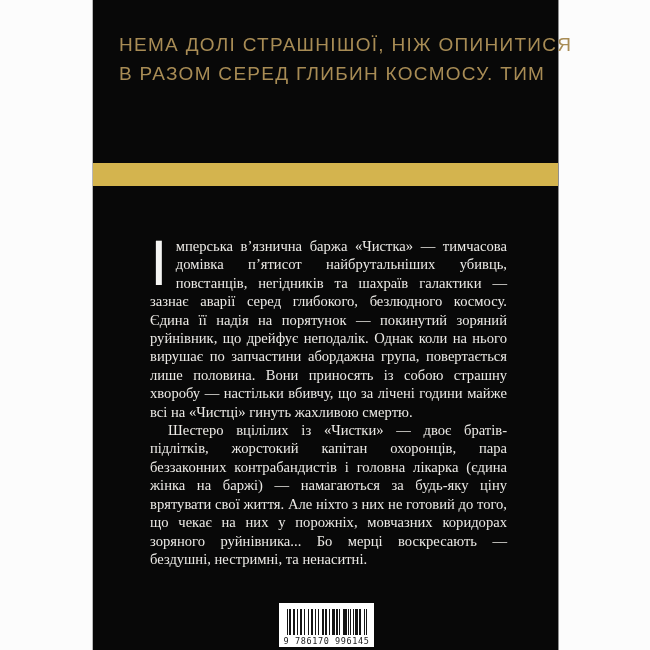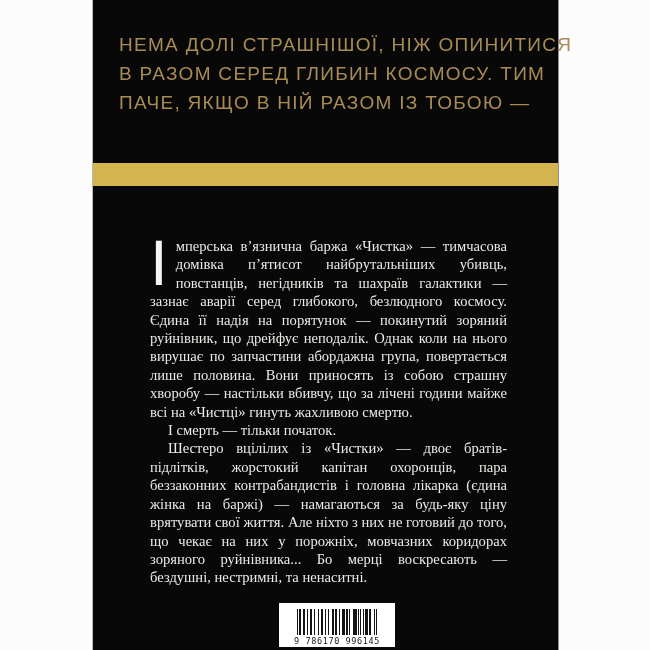--- a/index.html
+++ b/index.html
@@ -63,21 +63,21 @@
     font-size: 60px;
     line-height: 50px;
     height: 50px;
     margin: 2px 8px 0 0;
     color: #f5f5f3;
   }
   
   .barcode {
     position: absolute;
     left: 186px; top: 603px;
-    width: 116px; height: 44px;
+    width: 95px; height: 44px;
     background: #ffffff;
   }
   .bars {
     margin: 6px auto 0;
     width: 80px; height: 26px;
     background-color: #ffffff;
     background-image:
       repeating-linear-gradient(90deg, #141414 0 1px, transparent 1px 3px, #141414 3px 4px, transparent 4px 7px),
       repeating-linear-gradient(90deg, transparent 0 2px, #141414 2px 4px, transparent 4px 6px, #141414 6px 7px, transparent 7px 11px);
   }
@@ -93,28 +93,26 @@
 </style>
 </head>
 <body>
 
 <div class="page">
   <div class="cover">
 
     <div class="tagline" style="color: rgb(168, 140, 85);">
       <div class="tagline-line">НЕМА ДОЛІ СТРАШНІШОЇ, НІЖ ОПИНИТИСЯ</div>
       <div class="tagline-line">В РАЗОМ СЕРЕД ГЛИБИН КОСМОСУ. ТИМ</div>
-      <div class="tagline-line">ПАЧЕ, ЯКЩО В НІЙ РАЗОМ ІЗ ТОБОЮ —</div>
     </div>
 
     <div class="band" style="background-color: rgb(212, 180, 78);"></div>
 
     <div class="synopsis">
       <p><span class="dropcap">І</span><span>мперська в’язнична баржа «Чистка» — тимчасова домівка п’ятисот найбрутальніших убивць, повстанців, негідників та шахраїв галактики — зазнає аварії серед глибокого, безлюдного космосу. Єдина її надія на порятунок — покинутий зоряний руйнівник, що дрейфує неподалік. Однак коли на нього вирушає по запчастини абордажна група, повертається лише половина. Вони приносять із собою страшну хворобу — настільки вбивчу, що за лічені години майже всі на «Чистці» гинуть жахливою смертю.</span></p>
-      <p class="indented">І смерть — тільки початок.</p>
       <p class="indented">Шестеро вцілілих із «Чистки» — двоє братів-підлітків, жорстокий капітан охоронців, пара беззаконних контрабандистів і головна лікарка (єдина жінка на баржі) — намагаються за будь-яку ціну врятувати свої життя. Але ніхто з них не готовий до того, що чекає на них у порожніх, мовчазних коридорах зоряного руйнівника... Бо мерці воскресають — бездушні, нестримні, та ненаситні.</p>
     </div>
 
     <div class="barcode">
       <div class="bars"></div>
       <div class="isbn">9 786170 996145</div>
     </div>
 
   </div>
 </div>

